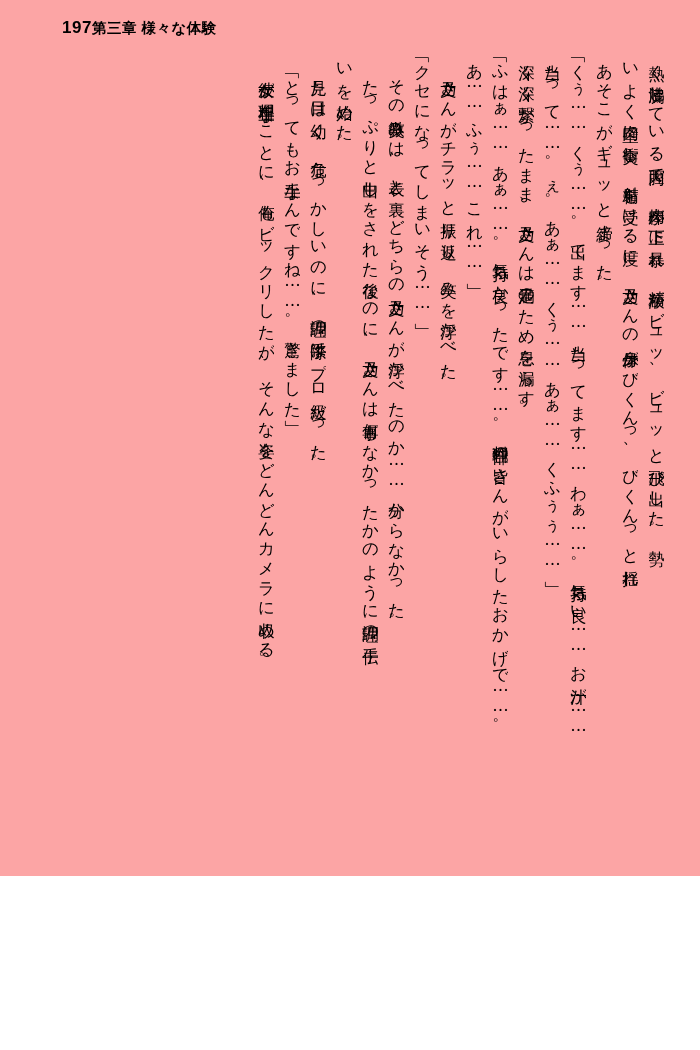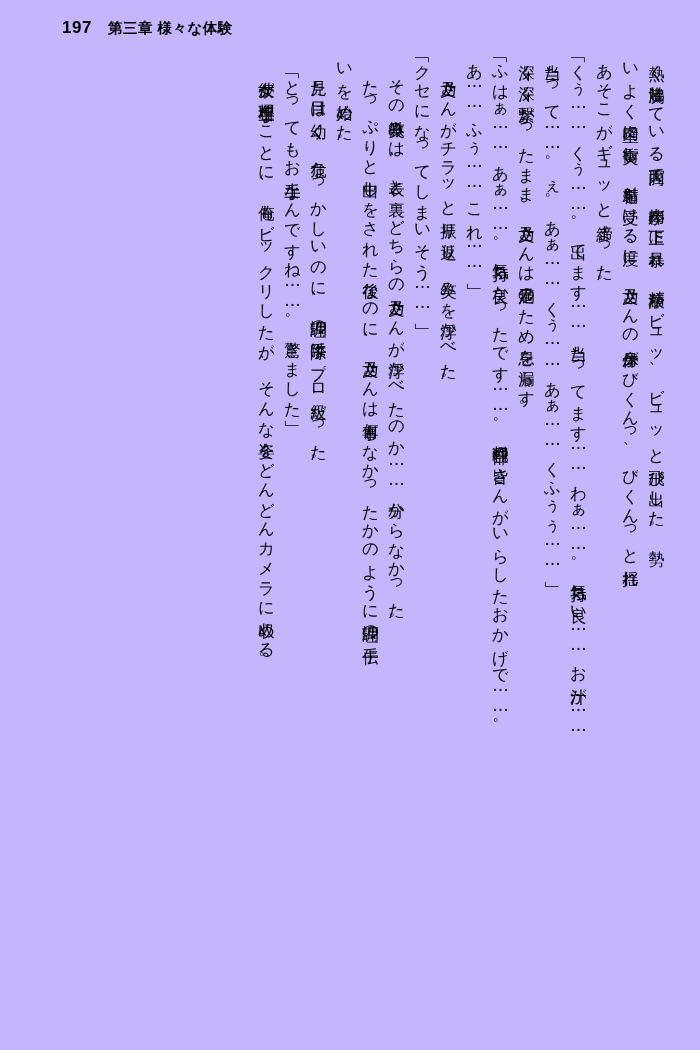--- a/index.html
+++ b/index.html
@@ -11,24 +11,24 @@
     width: 700px;
     height: 1050px;
     font-family: "Liberation Serif", "DejaVu Serif", serif;
     color: #000000;
     overflow: hidden;
     position: relative;
   }
 
   .page {
     width: 700px;
-    height: 1050px;
+    height: 876px;
     position: relative;
     box-sizing: border-box;
-    background: #c4b5fd;
+    background: #fca5a5;
     padding-left: 36px;
   }
 
   
   .header {
     position: absolute;
     top: 14px;
     left: 0;
     width: 700px;
     height: 28px;
@@ -39,21 +39,21 @@
   }
   .page-number {
     font-size: 17px;
     font-weight: bold;
     letter-spacing: 0.5px;
     font-family: "Liberation Sans", sans-serif;
   }
   .chapter-title {
     font-size: 14.5px;
     font-weight: bold;
-    margin-left: 16px;
+    margin-left: 0;
     font-family: "Liberation Sans", sans-serif;
     letter-spacing: 0.5px;
   }
   .header-rule {
     position: absolute;
     top: 44px;
     left: 42px;
     width: 620px;
     height: 1px;
     background: #000;

